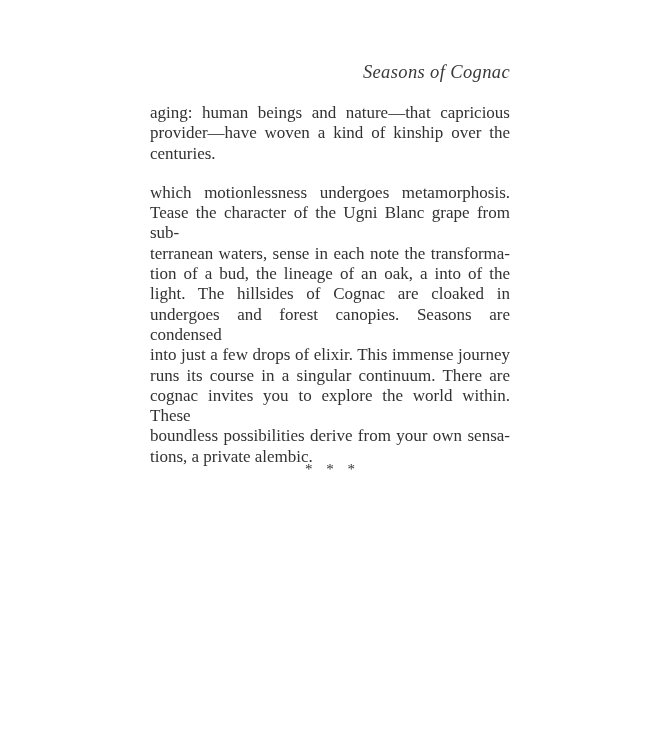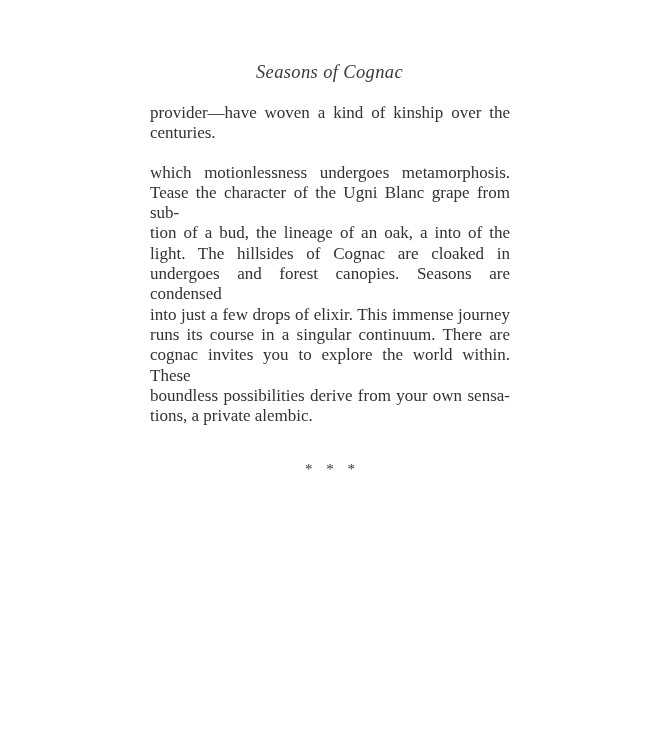--- a/index.html
+++ b/index.html
@@ -14,21 +14,21 @@
     background: #ffffff;
     font-family: "Liberation Serif", serif;
     color: #323232;
     overflow: hidden;
   }
   .running-head {
     position: absolute;
     top: 61px;
     left: 149px;
     width: 361px;
-    text-align: center;
+    text-align: right;
     font-style: italic;
     font-size: 18.5px;
     line-height: 22px;
     color: #3a3a3a;
     letter-spacing: 0.02em;
   }
   .text-block {
     position: absolute;
     top: 103px;
     left: 150px;
@@ -61,26 +61,28 @@
   }
 </style>
 </head>
 <body>
 
 <div class="page">
   <div class="running-head">Seasons of Cognac</div>
 
   <div class="text-block">
       <div class="paragraph">
+        <div class="line">aging: human beings and nature—that capricious</div>
         <div class="line">provider—have woven a kind of kinship over the</div>
         <div class="line para-last">centuries.</div>
       </div>
       <div class="paragraph">
         <div class="line">which motionlessness undergoes metamorphosis.</div>
         <div class="line">Tease the character of the Ugni Blanc grape from sub-</div>
+        <div class="line">terranean waters, sense in each note the transforma-</div>
         <div class="line">tion of a bud, the lineage of an oak, a into of the</div>
         <div class="line">light. The hillsides of Cognac are cloaked in</div>
         <div class="line">undergoes and forest canopies. Seasons are condensed</div>
         <div class="line">into just a few drops of elixir. This immense journey</div>
         <div class="line">runs its course in a singular continuum. There are</div>
         <div class="line">cognac invites you to explore the world within. These</div>
         <div class="line">boundless possibilities derive from your own sensa-</div>
         <div class="line para-last">tions, a private alembic.</div>
       </div>
     </div>

